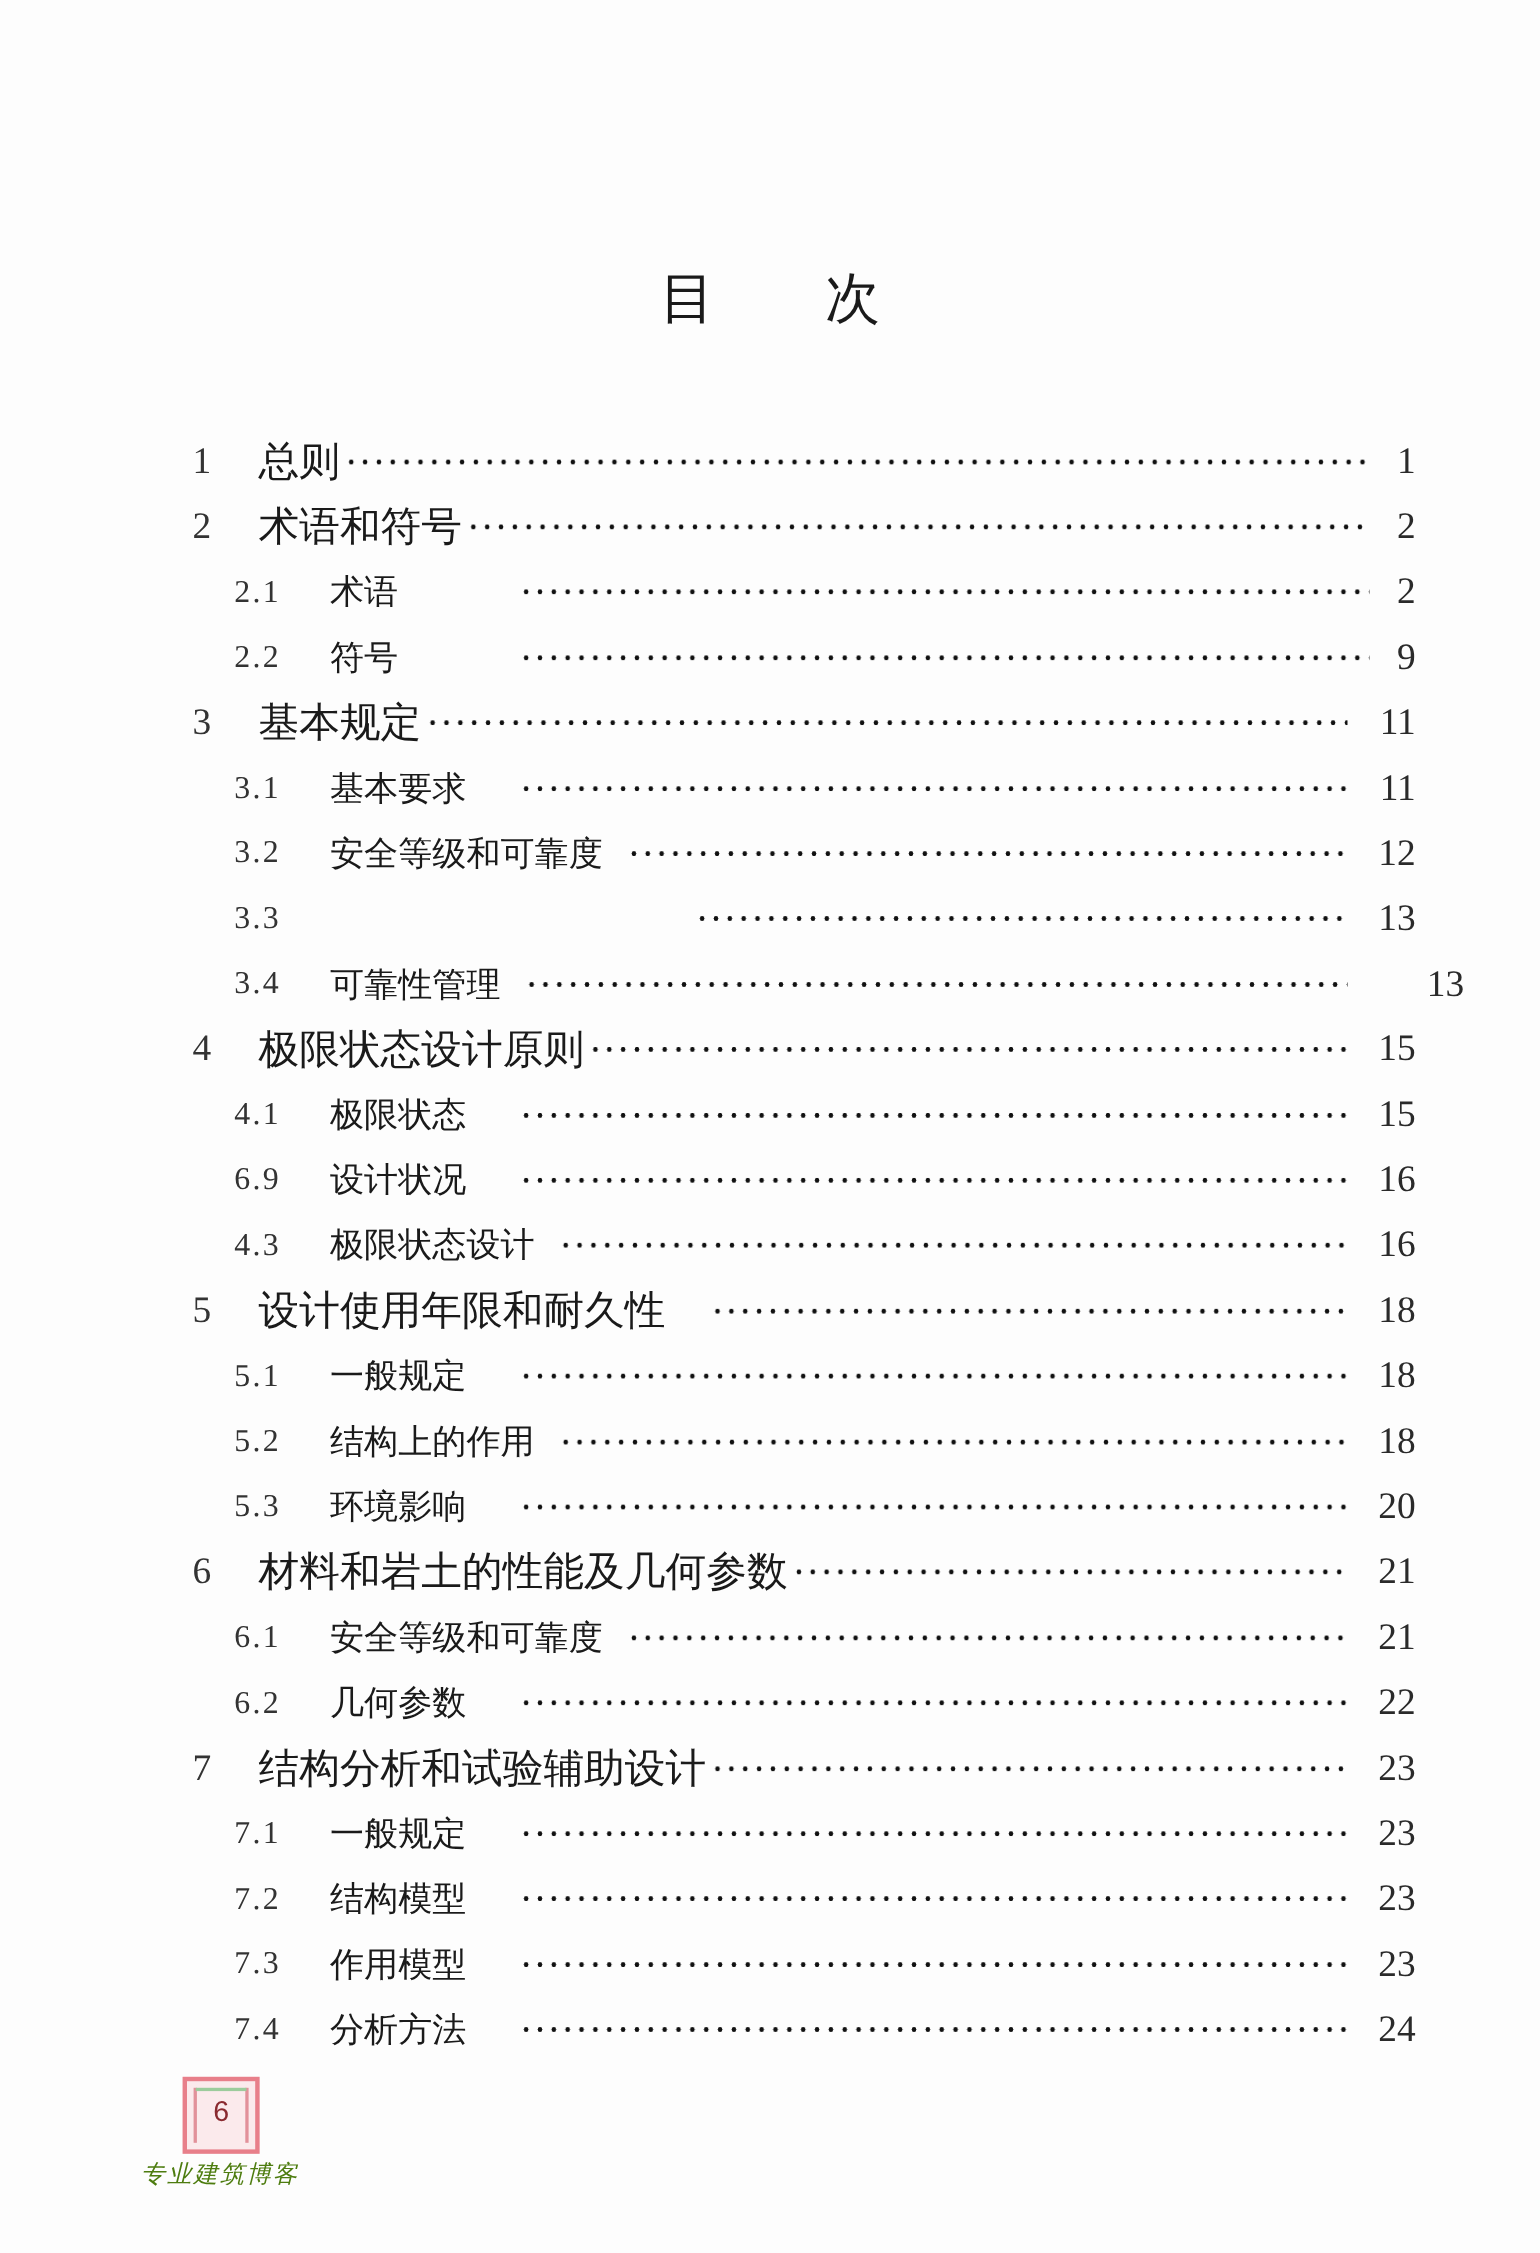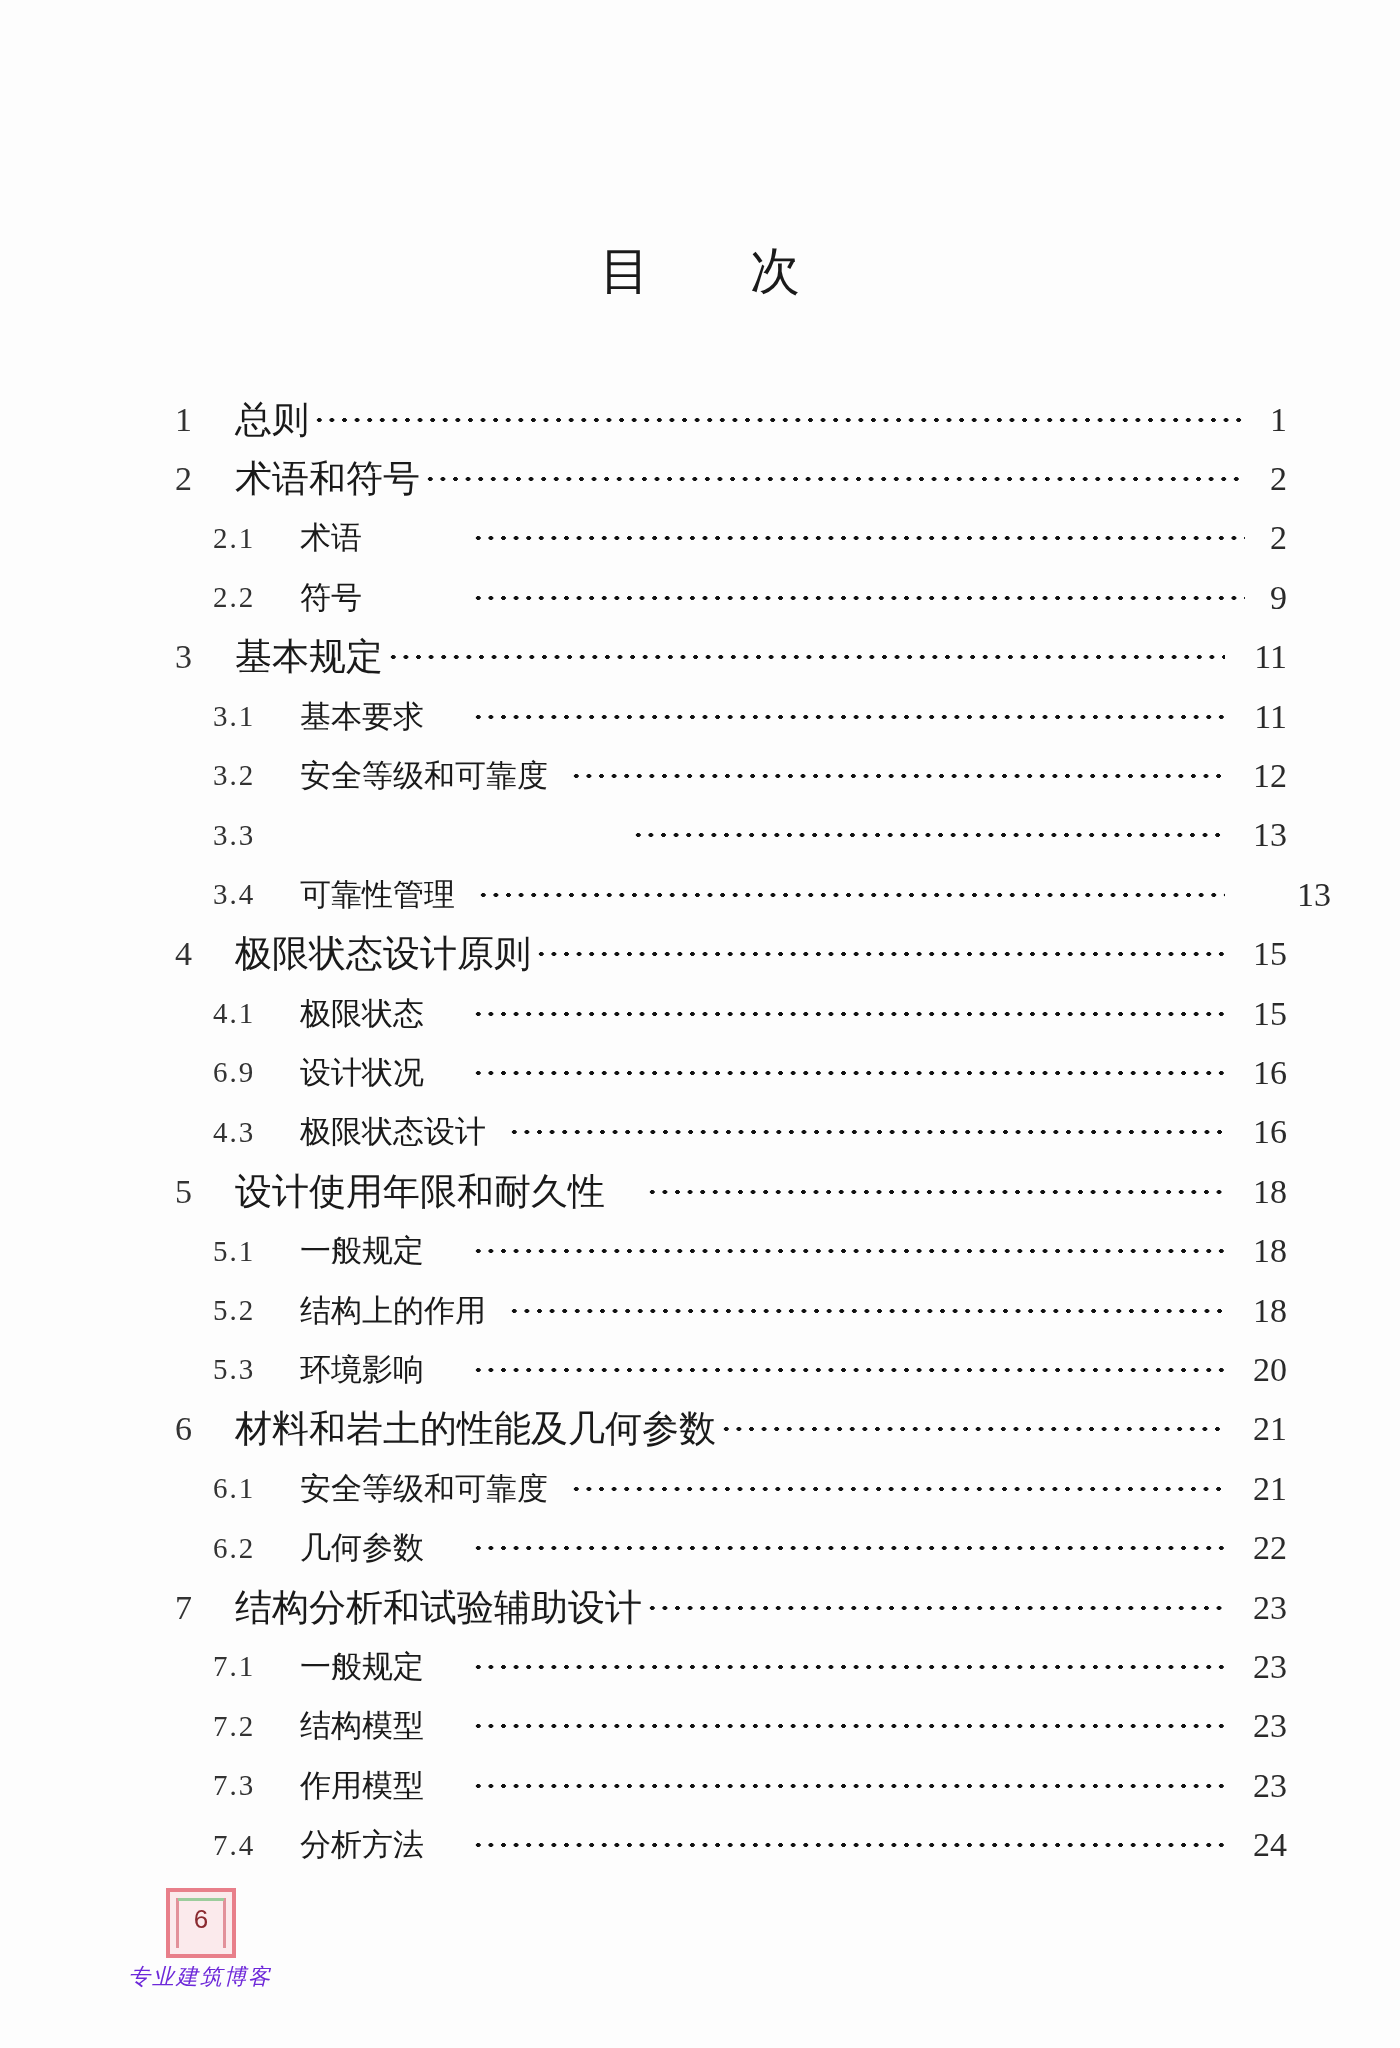--- a/index.html
+++ b/index.html
@@ -40,21 +40,21 @@
     .stamp .inner {
       position: absolute; left: 6px; top: 6px; right: 6px; bottom: 6px;
       border-left: 3px solid #e2919a; border-right: 3px solid #e2919a;
     }
     .stamp .bar { position: absolute; left: 8px; right: 8px; top: 6px; height: 3px; background: #9ccc9c; }
     .stamp .pg {
       position: absolute; left: 0; right: 0; top: 12px; text-align: center;
       font-size: 26px; color: #8a2a30; font-family: "Liberation Sans", sans-serif;
     }
     .watermark {
-      position: absolute; left: 128px; top: 1962px; font-size: 22px; color: #6d28d9;
+      position: absolute; left: 128px; top: 1962px; font-size: 22px; color: #4d7c0f;
       font-family: "DejaVu Serif", serif; letter-spacing: 2px; font-style: italic;
     }
   </style>
 </head>
 <body>
 
 <div class="title">
   <span>目</span><span class="gap"></span><span>次</span>
 </div>
 

